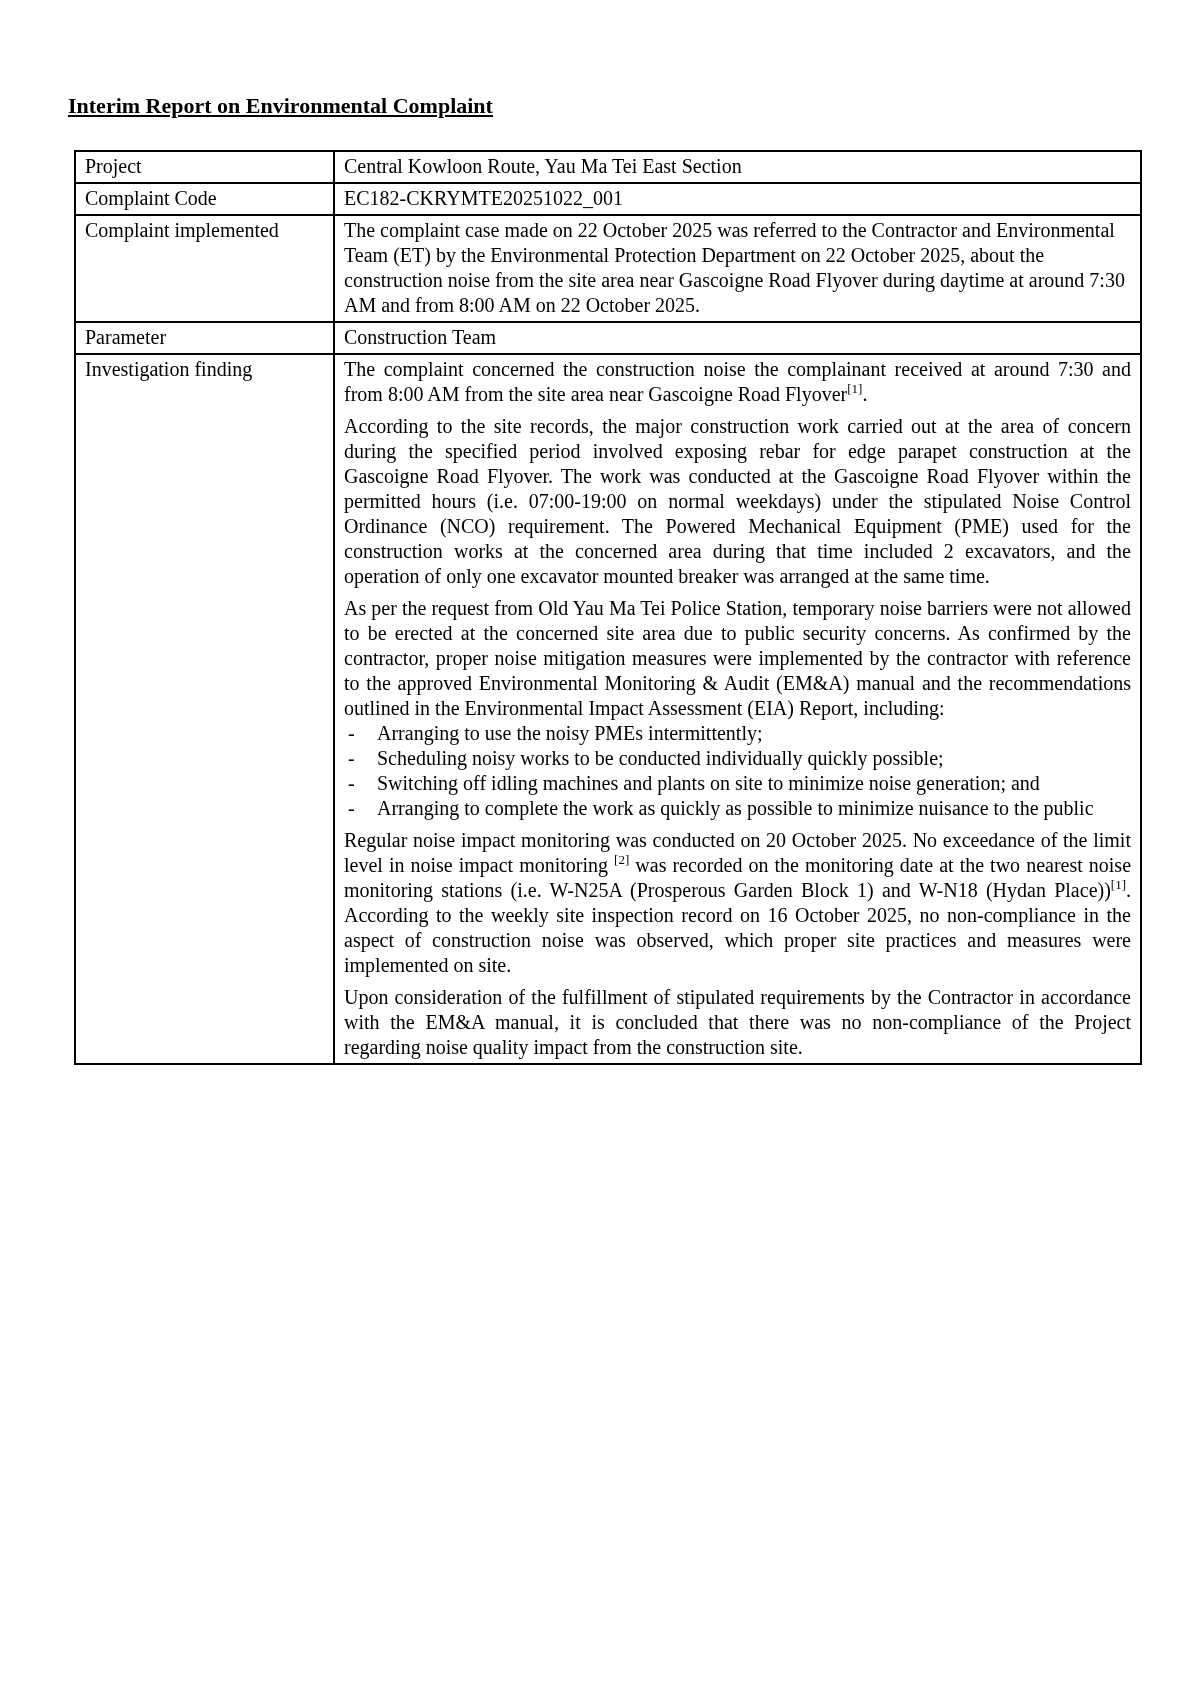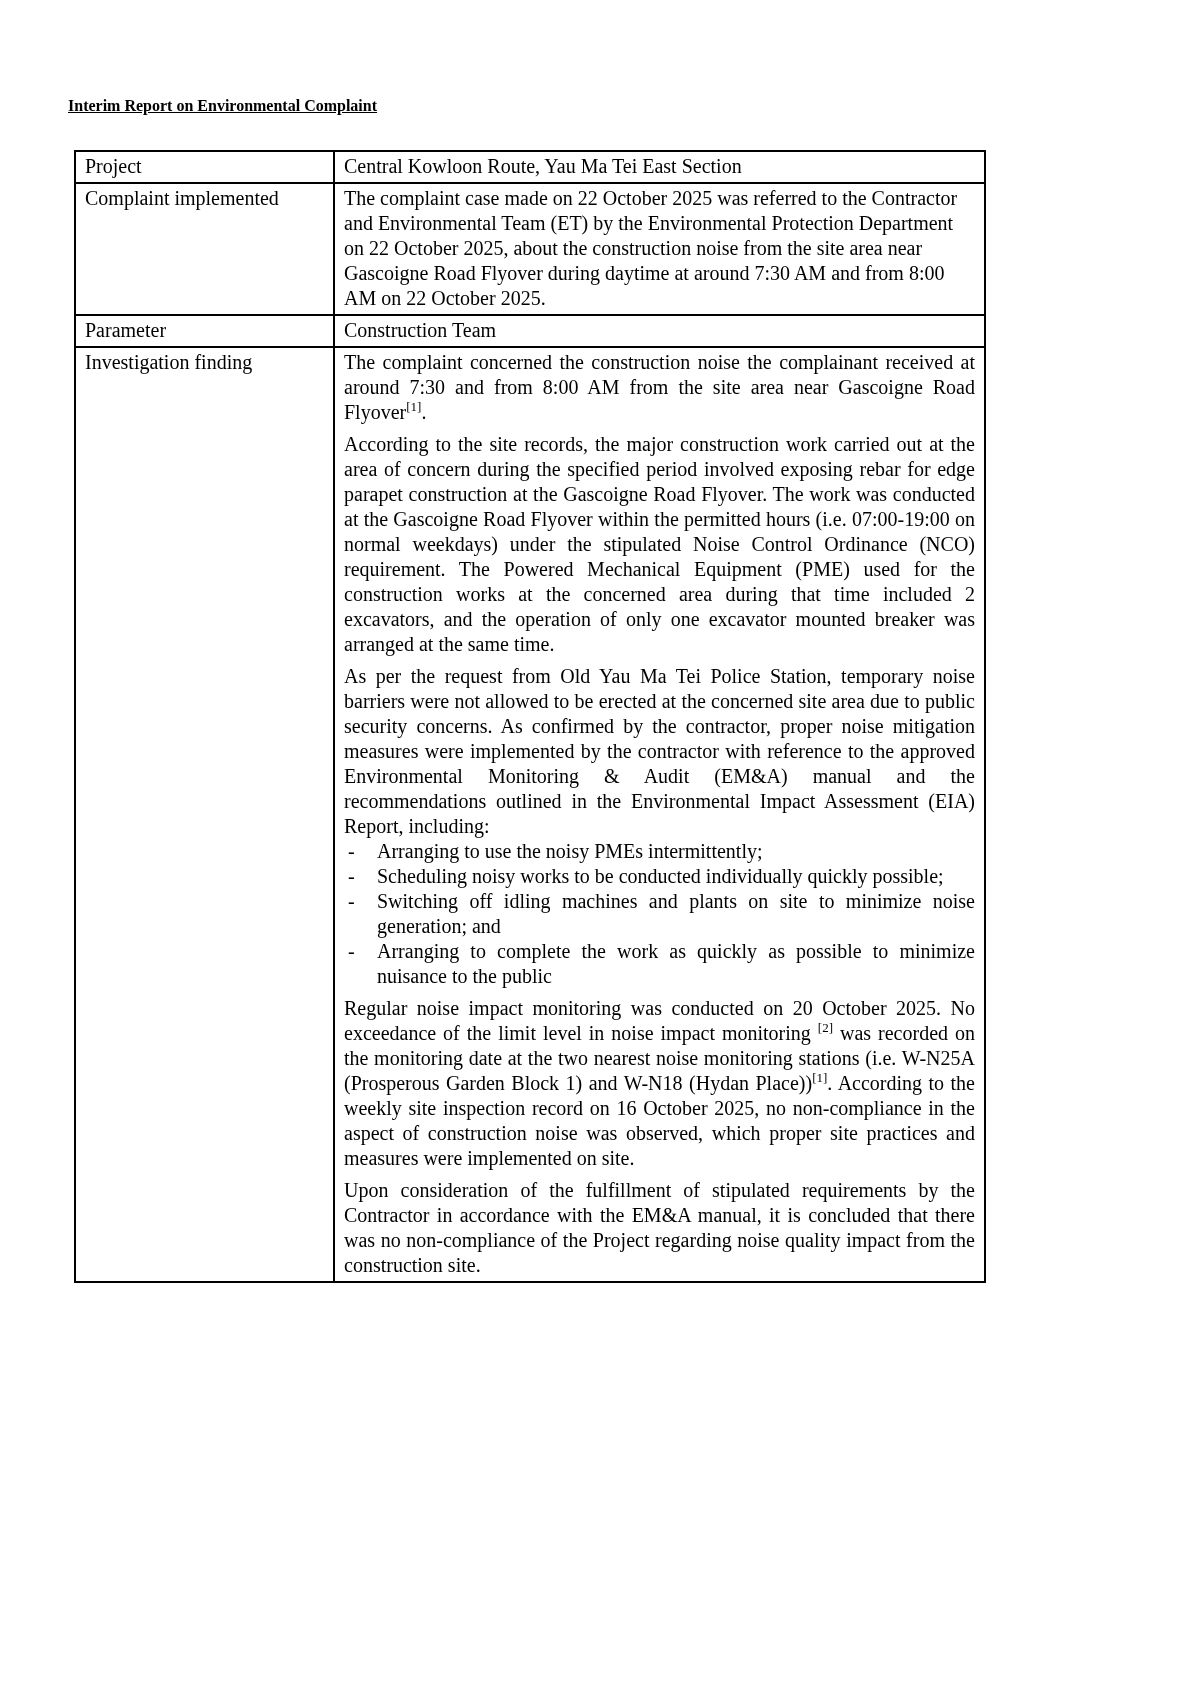--- a/index.html
+++ b/index.html
@@ -13,30 +13,30 @@
     color: #000000;
     font-family: "Liberation Serif", "DejaVu Serif", serif;
     position: relative;
     overflow: hidden;
   }
   .page {
     width: 1192px;
     height: 1684px;
   }
   .title {
-    font-size: 16px;
+    font-size: 22px;
     line-height: 26px;
     font-weight: bold;
     text-decoration: underline;
     margin: 93px 0 0 68px;
   }
   table.report {
     border-collapse: collapse;
     table-layout: fixed;
-    width: 912px;
+    width: 1068px;
     margin: 31px 0 0 74px;
   }
   table.report td {
     border: 2px solid #000000;
     vertical-align: top;
     font-size: 20px;
     line-height: 25px;
     padding: 2px 9px 3px 9px;
   }
   td.cell-label {
@@ -85,20 +85,24 @@
     <colgroup>
       <col style="width:259px">
       <col>
     </colgroup>
     <tbody>
       <tr>
         <td class="cell-label">Project</td>
         <td class="cell-value">Central Kowloon Route, Yau Ma Tei East Section</td>
       </tr>
       <tr>
+        <td class="cell-label">Complaint Code</td>
+        <td class="cell-value">EC182-CKRYMTE20251022_001</td>
+      </tr>
+      <tr>
         <td class="cell-label">Complaint implemented</td>
         <td class="cell-value">The complaint case made on 22 October 2025 was referred to the Contractor and Environmental Team (ET) by the Environmental Protection Department on 22 October 2025, about the construction noise from the site area near Gascoigne Road Flyover during daytime at around 7:30 AM and from 8:00 AM on 22 October 2025.</td>
       </tr>
       <tr>
         <td class="cell-label">Parameter</td>
         <td class="cell-value">Construction Team</td>
       </tr>
       <tr>
         <td class="cell-label">Investigation finding</td>
         <td class="cell-value finding-cell">

